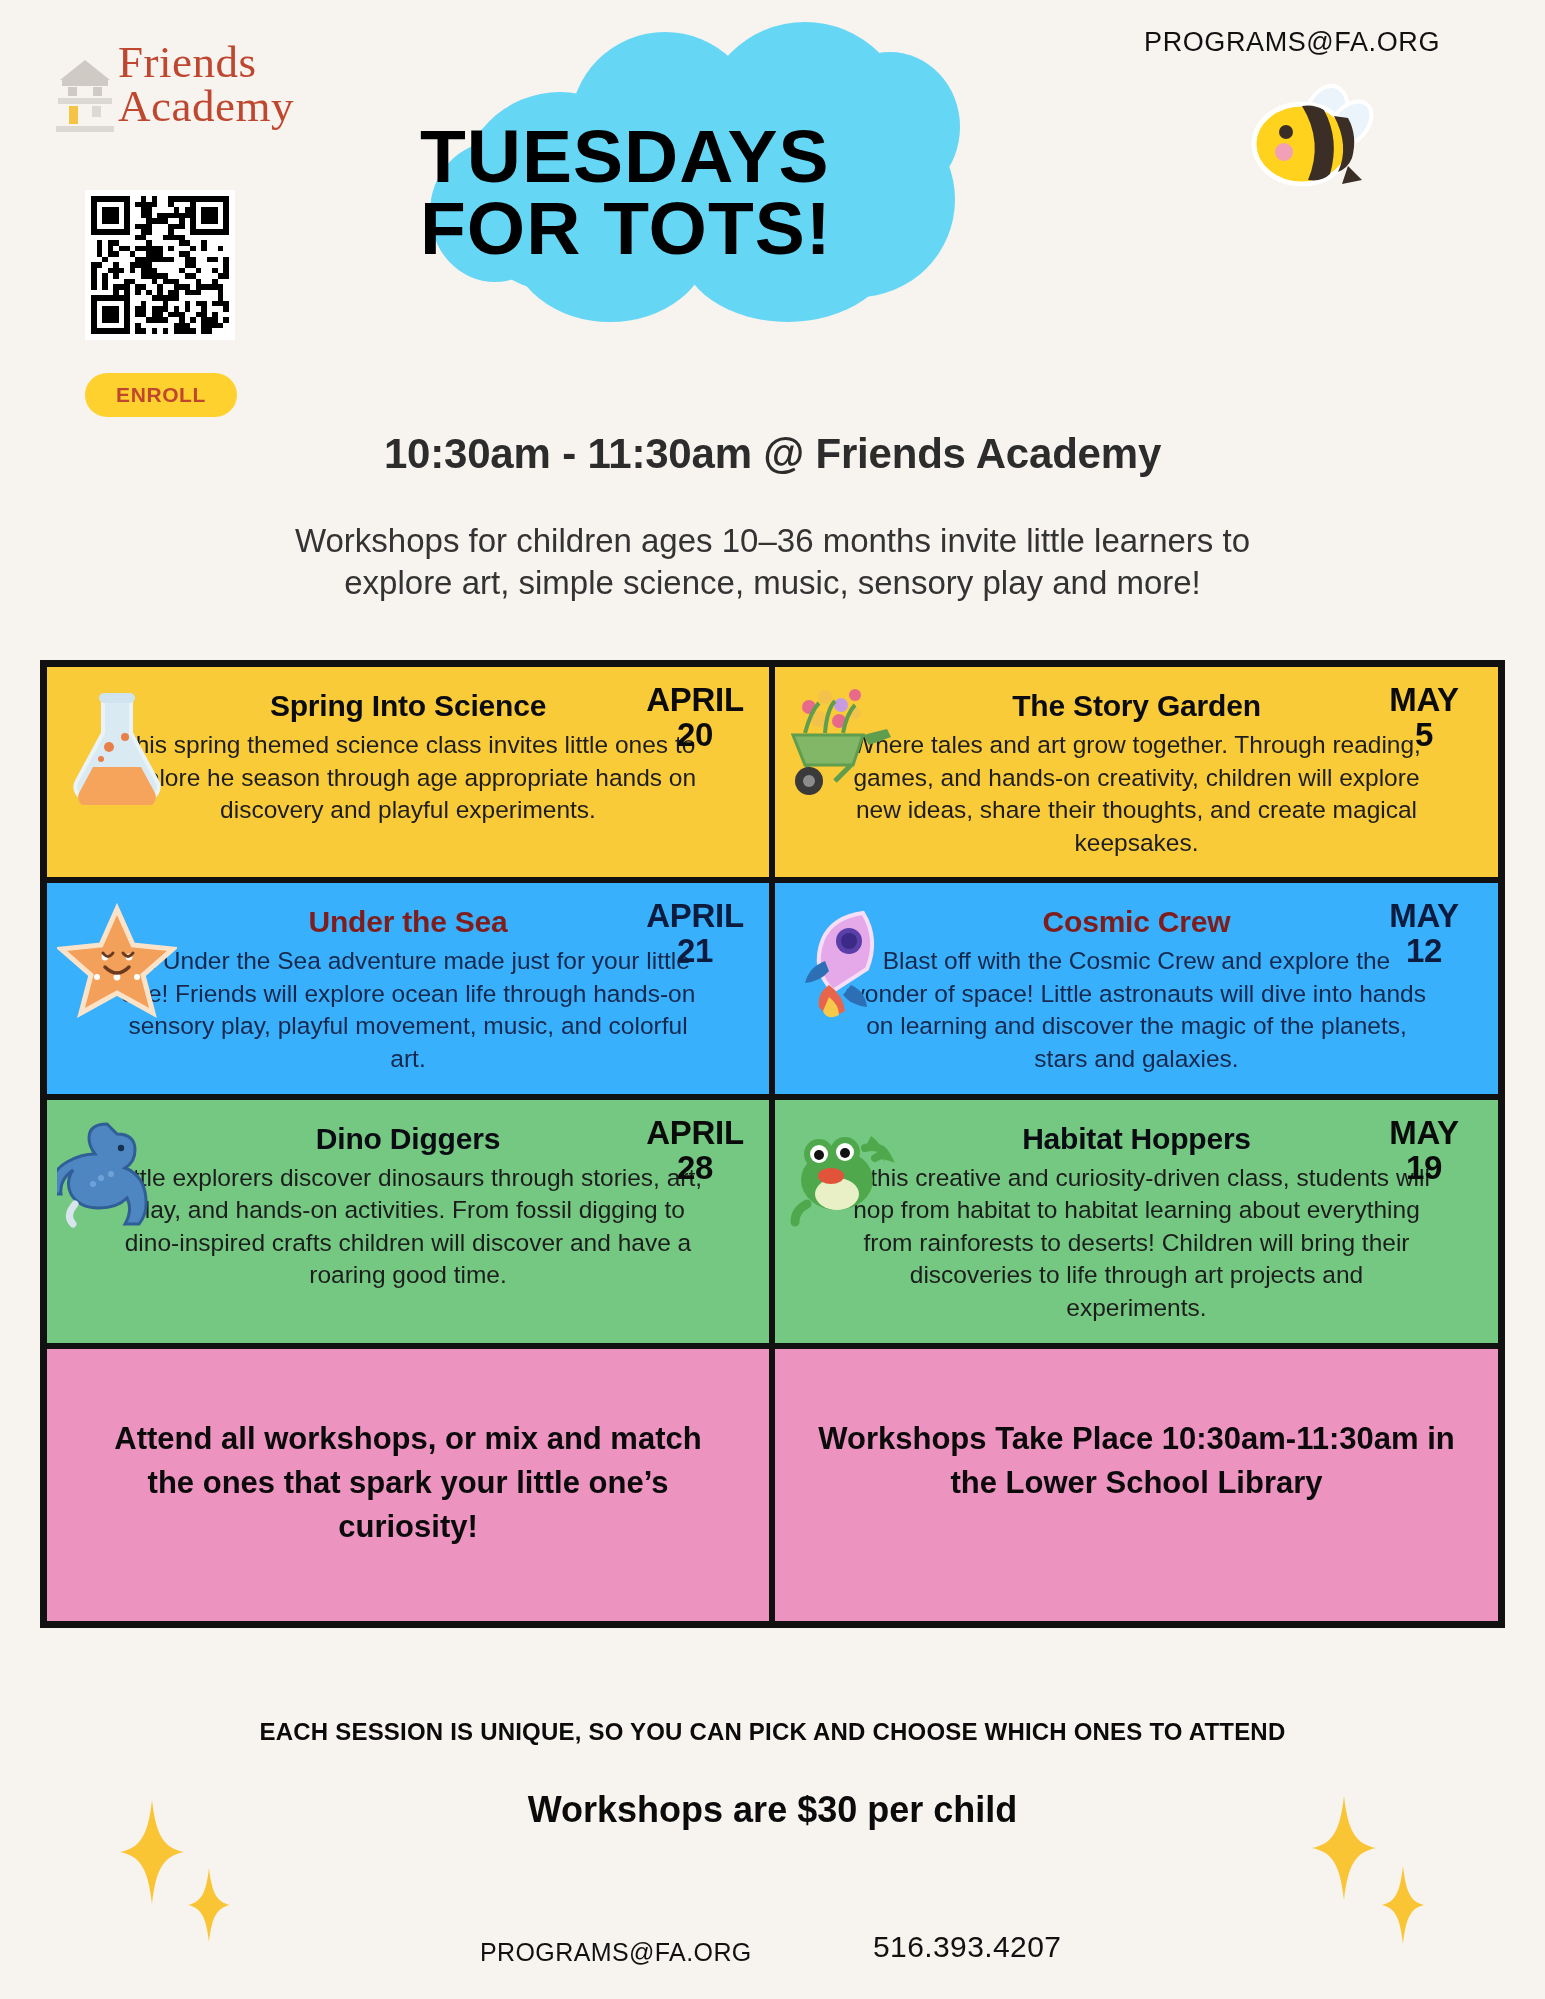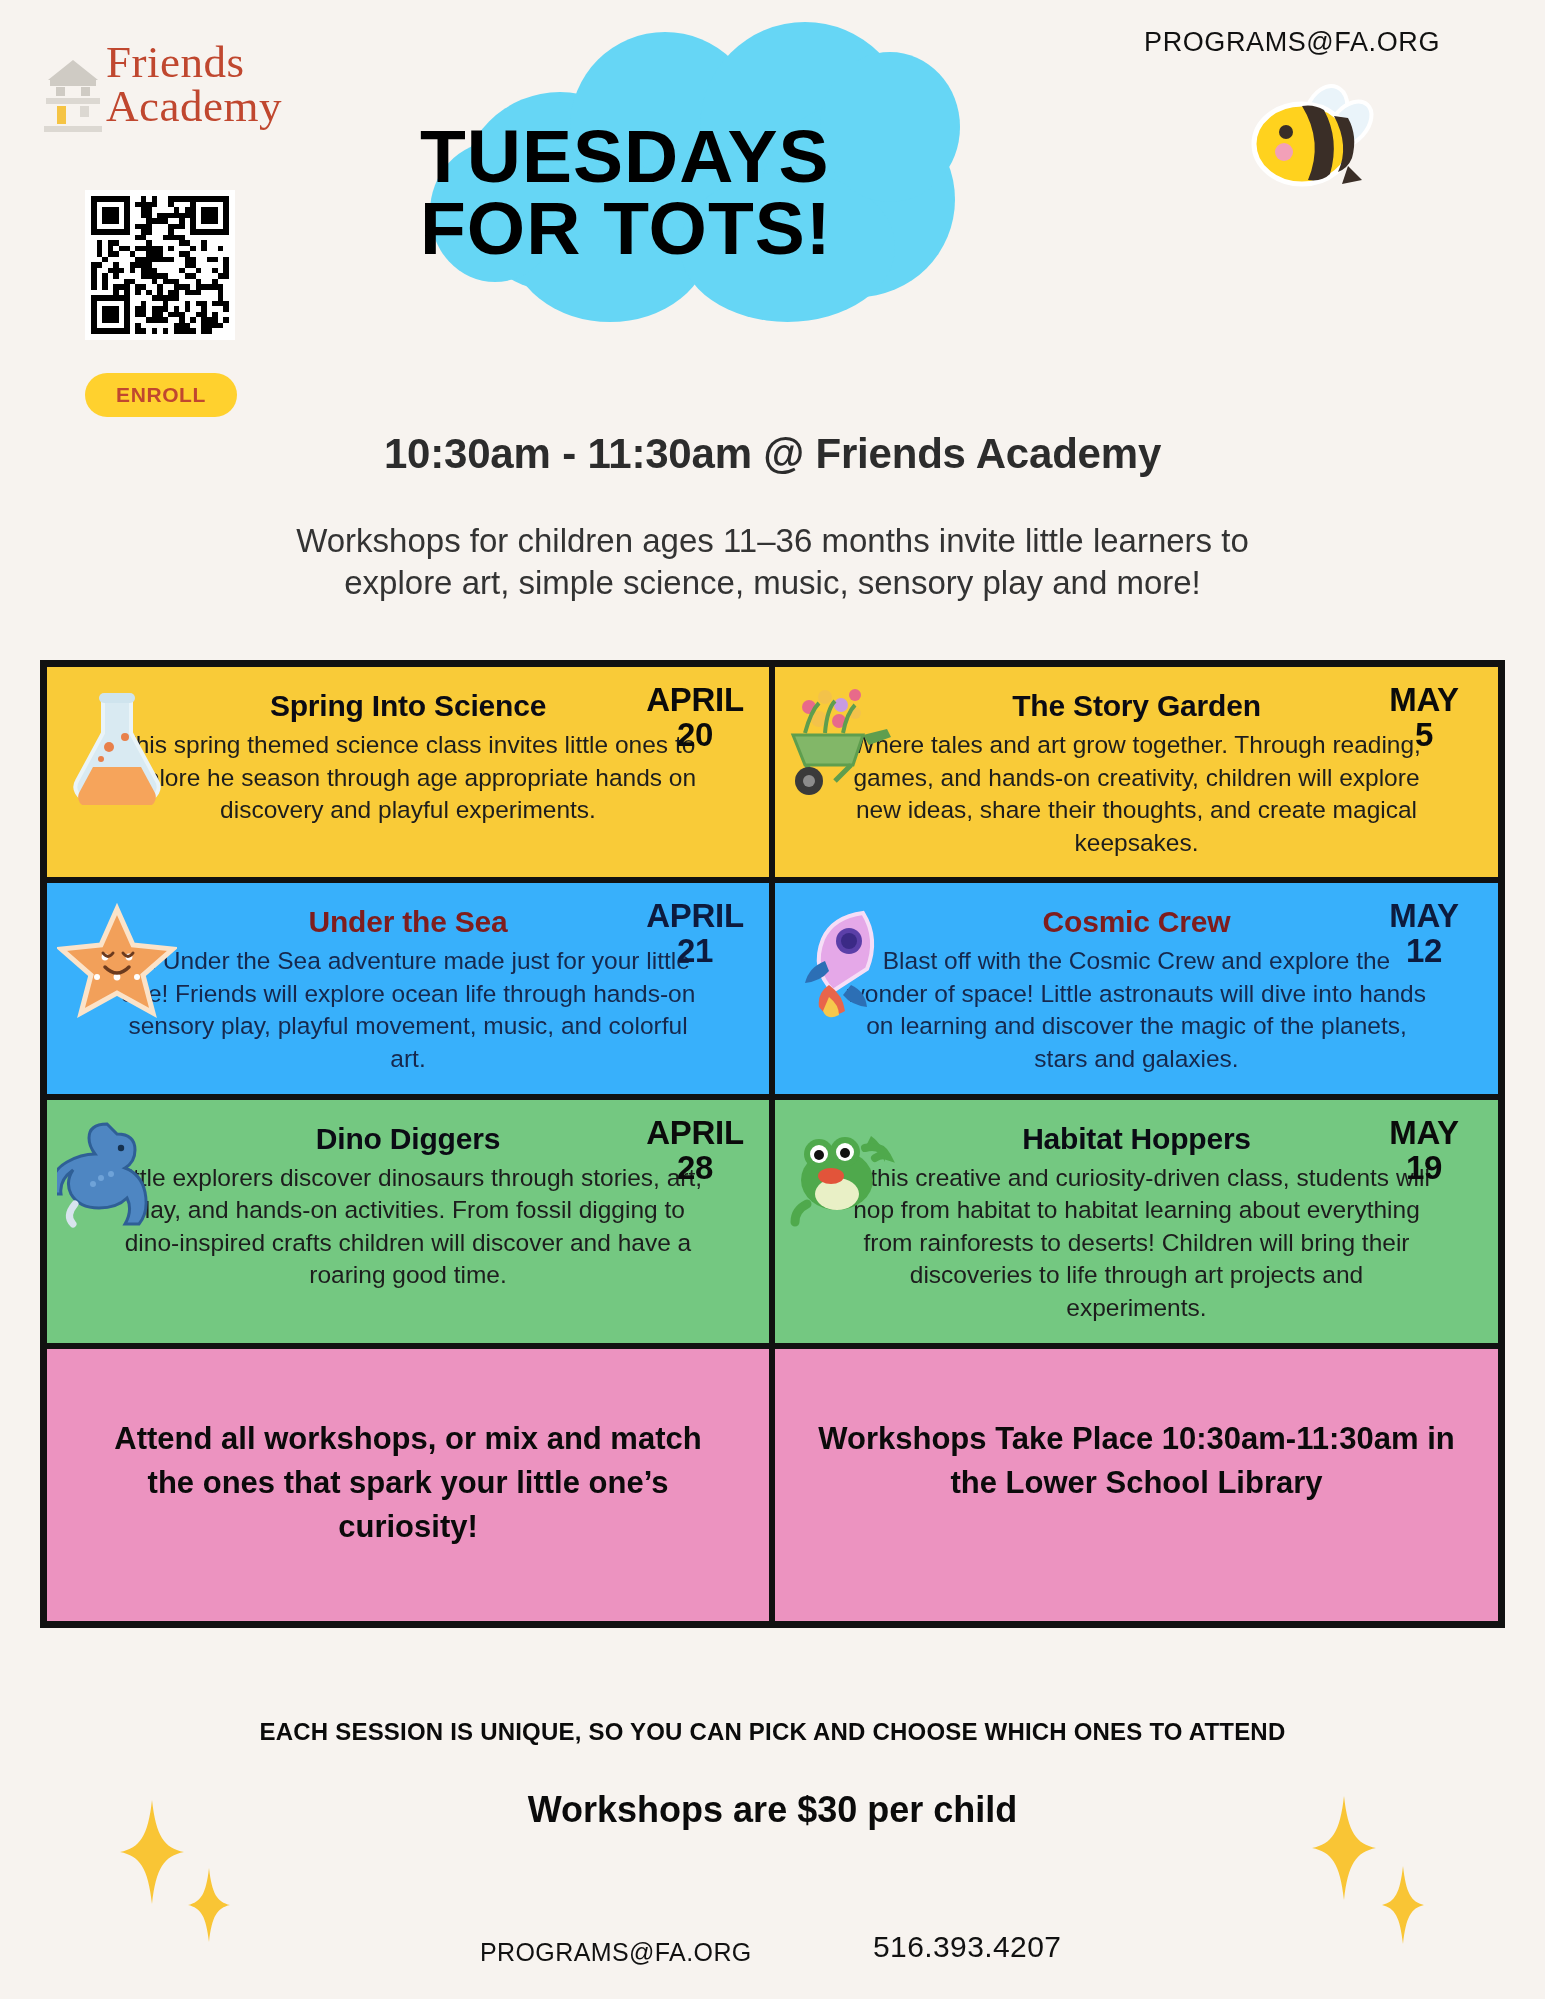--- a/index.html
+++ b/index.html
@@ -7,21 +7,21 @@
     width:1545px;height:1999px;
     background:#F7F3EF;
     font-family:"Liberation Sans", sans-serif;
     color:#1b1b1b;
     overflow:hidden;
     position:relative;
   }
   .poster{position:relative;width:1545px;height:1999px;}
 
   
-  .logo{position:absolute;left:44px;top:40px;width:270px;height:110px;}
+  .logo{position:absolute;left:56px;top:40px;width:270px;height:110px;}
   .logo-mark{position:absolute;left:0;top:14px;width:58px;height:80px;}
   .logo-text{position:absolute;left:62px;top:0;font-family:"Liberation Serif", serif;
     color:#C0472F;font-size:45px;line-height:0.98;font-weight:400;letter-spacing:.5px;}
   .logo-text span{display:block;}
 
   .qr{position:absolute;left:85px;top:190px;width:150px;height:150px;background:#fff;padding:6px;box-sizing:border-box;}
   .qr-grid{width:100%;height:100%;display:grid;grid-template-columns:repeat(25,1fr);grid-template-rows:repeat(25,1fr);}
   .qr-grid i{background:#000;}
 
   .enroll{position:absolute;left:85px;top:373px;width:152px;height:44px;background:#FFD12E;
@@ -764,21 +764,21 @@
     <path d="M72 26 q22 36 6 74 q14 2 22 -6 q10 -34 -6 -64 q-10 -6 -22 -4z" fill="#3A2E27"></path>
     <path d="M104 36 q16 30 4 56 q10 -4 14 -14 q6 -22 -4 -40z" fill="#3A2E27"></path>
     <circle cx="56" cy="52" r="7" fill="#3A2E27"></circle>
     <circle cx="54" cy="72" r="9" fill="#F2A0B8"></circle>
     <path d="M118 86 l14 14 l-20 4 z" fill="#3A2E27"></path>
   </svg>
 
   <div class="subtitle">10:30am - 11:30am @ Friends Academy</div>
 
   <div class="intro">
-    <div>Workshops for children ages 11–36 months invite little learners to</div>
+    <div>Workshops for children ages 10–36 months invite little learners to</div>
     <div>explore art, simple science, music, sensory play and more!</div>
   </div>
 
   <div class="grid">
 
     <div class="row">
       <div class="cell left c-yellow">
         <svg class="ico" viewBox="0 0 120 120">
           <path d="M46 14 h28 v34 l26 48 a12 12 0 0 1 -10 18 h-60 a12 12 0 0 1 -10 -18 l26 -48z" fill="#D9EAF2" stroke="#EAF4F8" stroke-width="4"></path>
           <path d="M36 82 l48 0 l14 26 a10 10 0 0 1 -9 14 h-58 a10 10 0 0 1 -9 -14z" fill="#F6A45B"></path>

